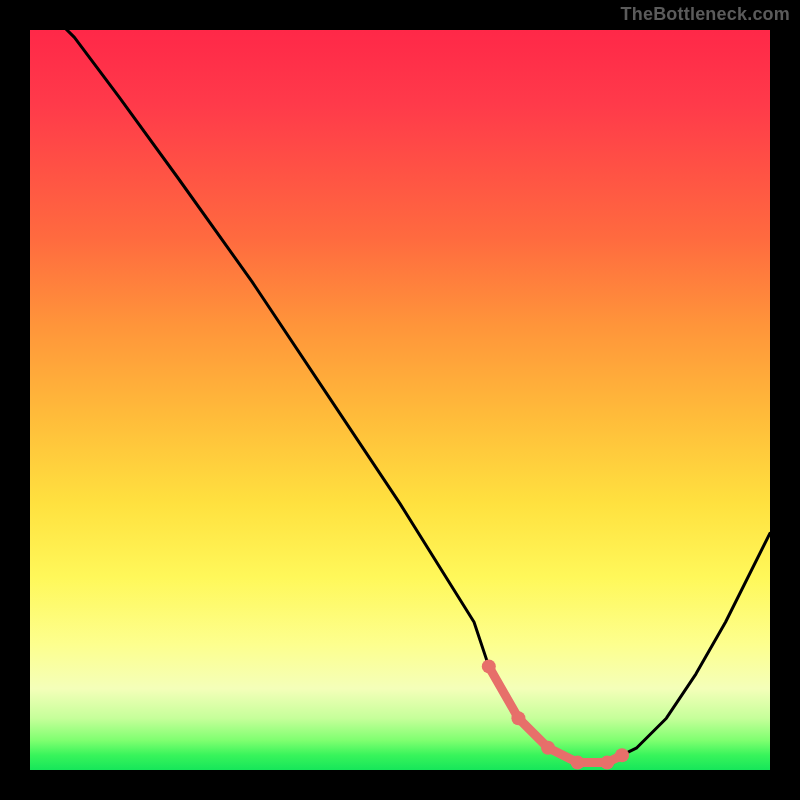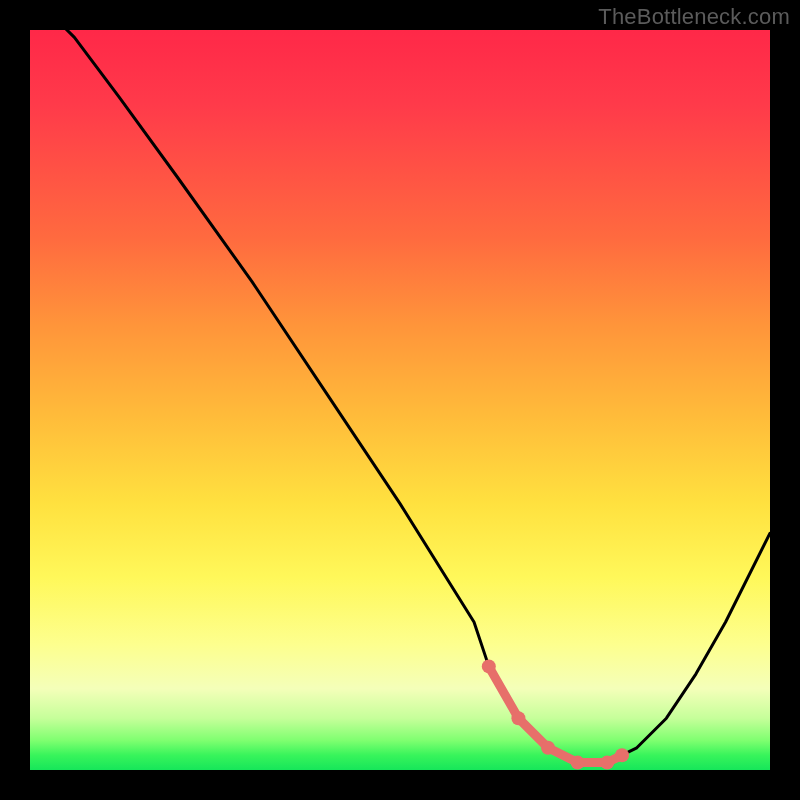--- a/index.html
+++ b/index.html
@@ -15,22 +15,22 @@
     position: relative;
     width: 800px;
     height: 800px;
     background: #000;
   }
   .watermark {
     position: absolute;
     top: 4px;
     right: 10px;
     color: #5b5b5b;
-    font-size: 22px;
-    font-weight: 400;
+    font-size: 18px;
+    font-weight: 700;
     letter-spacing: 0.2px;
     z-index: 10;
   }
   .plot-area {
     position: absolute;
     left: 30px;
     top: 30px;
     width: 740px;
     height: 740px;
     overflow: hidden;

